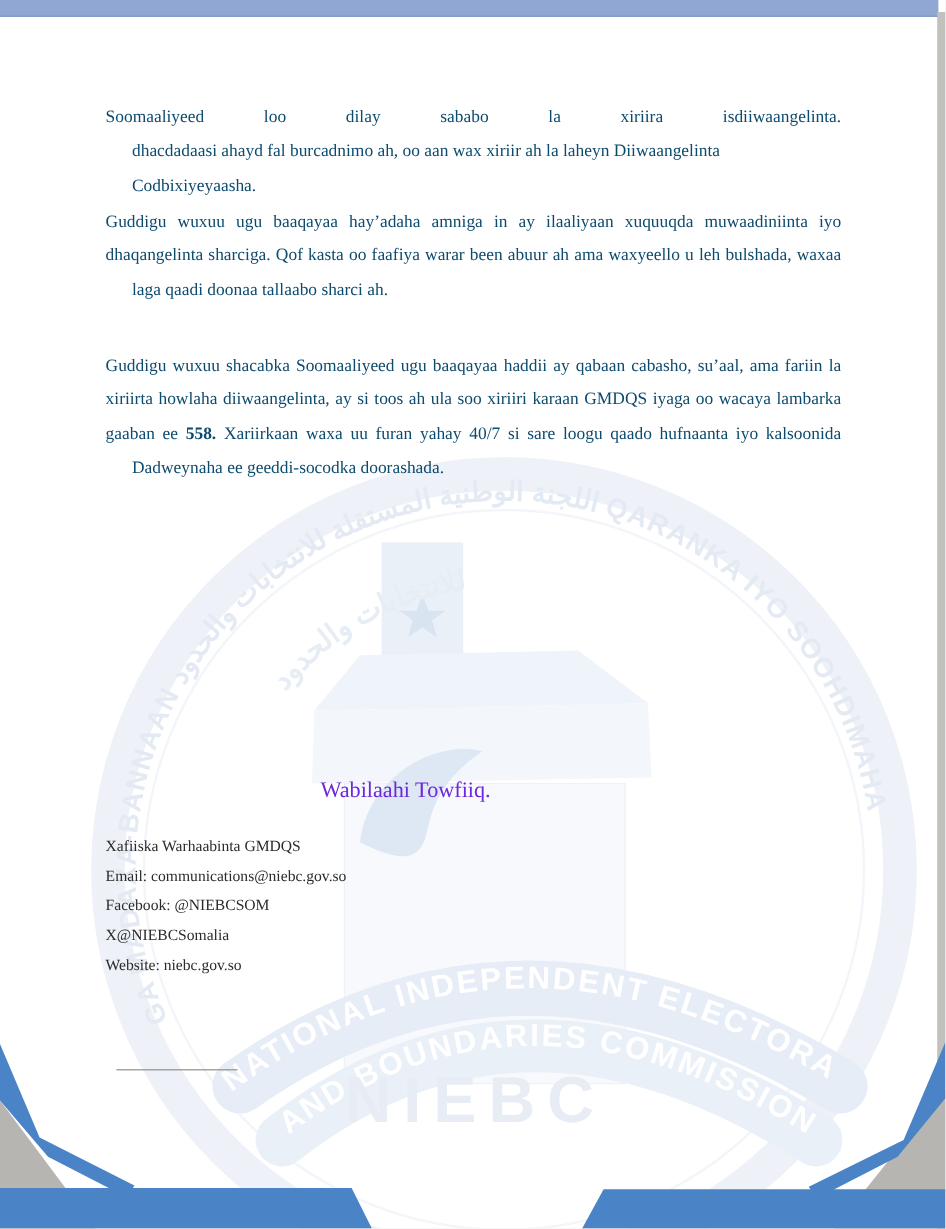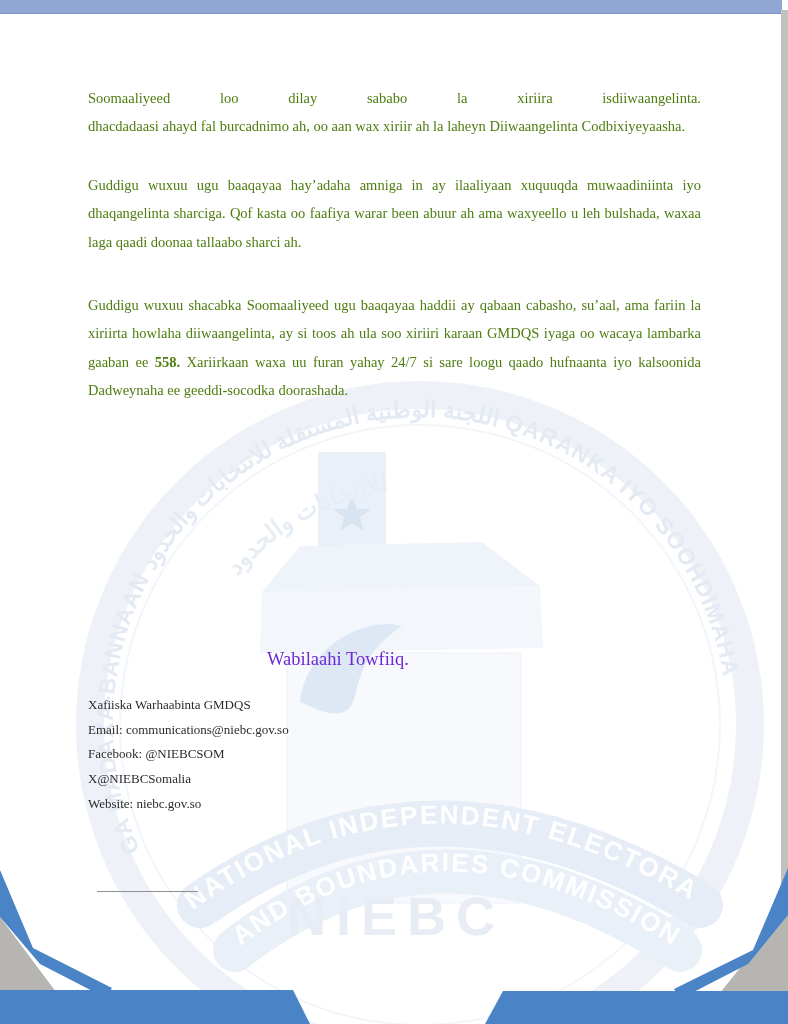--- a/index.html
+++ b/index.html
@@ -7,23 +7,23 @@
     position:relative;width:788px;height:1024px;background:#ffffff;
     overflow:hidden;font-family:"Liberation Serif", serif;color:#262626;
     margin:0 auto;
   }
   .topbar{position:absolute;left:0;top:0;width:782px;height:14px;
     background:#91a7d3;border-bottom:1.5px solid #7e94c4;box-sizing:border-box;}
   .edgestrip{position:absolute;right:0;top:10px;width:7px;height:1014px;background:#c2c1bd;}
   .wm,.footer-svg{position:absolute;left:0;top:0;pointer-events:none;}
   .footer-svg{top:auto;bottom:0;}
   .blk{position:absolute;left:88px;width:613px;font-size:14.5px;line-height:28.4px;
-    color:#4d7c0f;}
+    color:#0c4a6e;}
   .ln{text-align:justify;text-align-last:justify;white-space:normal;}
-  .ln-last{text-align:left;}
+  .ln-last{text-align:left;margin-left:22px;}
   .hd{font-weight:bold;font-size:12.5px;letter-spacing:.2px;line-height:28px;}
   .cta{font-weight:bold;font-size:14px;line-height:28px;}
   .closing{position:absolute;left:88px;width:500px;top:646px;text-align:center;
     font-size:18.5px;line-height:26px;color:#6d28d9;}
   .contact{position:absolute;left:88px;top:693px;width:420px;font-size:13px;line-height:24.7px;color:#2b2b2b;}
   .sigline{position:absolute;left:97px;top:891px;width:101px;height:0;border-top:1.2px solid #8f8f8f;}
   b{font-weight:bold;}
   .wm-sans{font-family:"Liberation Sans", sans-serif;}
 </style>
 </head>
@@ -81,21 +81,21 @@
   <div class="blk" style="top:171px">
     <div class="ln">Guddigu wuxuu ugu baaqayaa hay’adaha amniga in ay ilaaliyaan xuquuqda muwaadiniinta iyo</div>
     <div class="ln">dhaqangelinta sharciga. Qof kasta oo faafiya warar been abuur ah ama waxyeello u leh bulshada, waxaa</div>
     <div class="ln-last">laga qaadi doonaa tallaabo sharci ah.</div>
   </div>
 
 
   <div class="blk" style="top:291px">
     <div class="ln">Guddigu wuxuu shacabka Soomaaliyeed ugu baaqayaa haddii ay qabaan cabasho, su’aal, ama fariin la</div>
     <div class="ln">xiriirta howlaha diiwaangelinta, ay si toos ah ula soo xiriiri karaan GMDQS iyaga oo wacaya lambarka</div>
-    <div class="ln"><span>gaaban ee </span><b>558.</b><span> Xariirkaan waxa uu furan yahay 24/7 si sare loogu qaado hufnaanta iyo kalsoonida</span></div>
+    <div class="ln"><span>gaaban ee </span><b>558.</b><span> Xariirkaan waxa uu furan yahay 40/7 si sare loogu qaado hufnaanta iyo kalsoonida</span></div>
     <div class="ln-last">Dadweynaha ee geeddi-socodka doorashada.</div>
   </div>
 
 
   <div class="closing">Wabilaahi Towfiiq.</div>
 
   <div class="contact">
     <div>Xafiiska Warhaabinta GMDQS</div>
     <div>Email: communications@niebc.gov.so</div>
     <div>Facebook: @NIEBCSOM</div>

